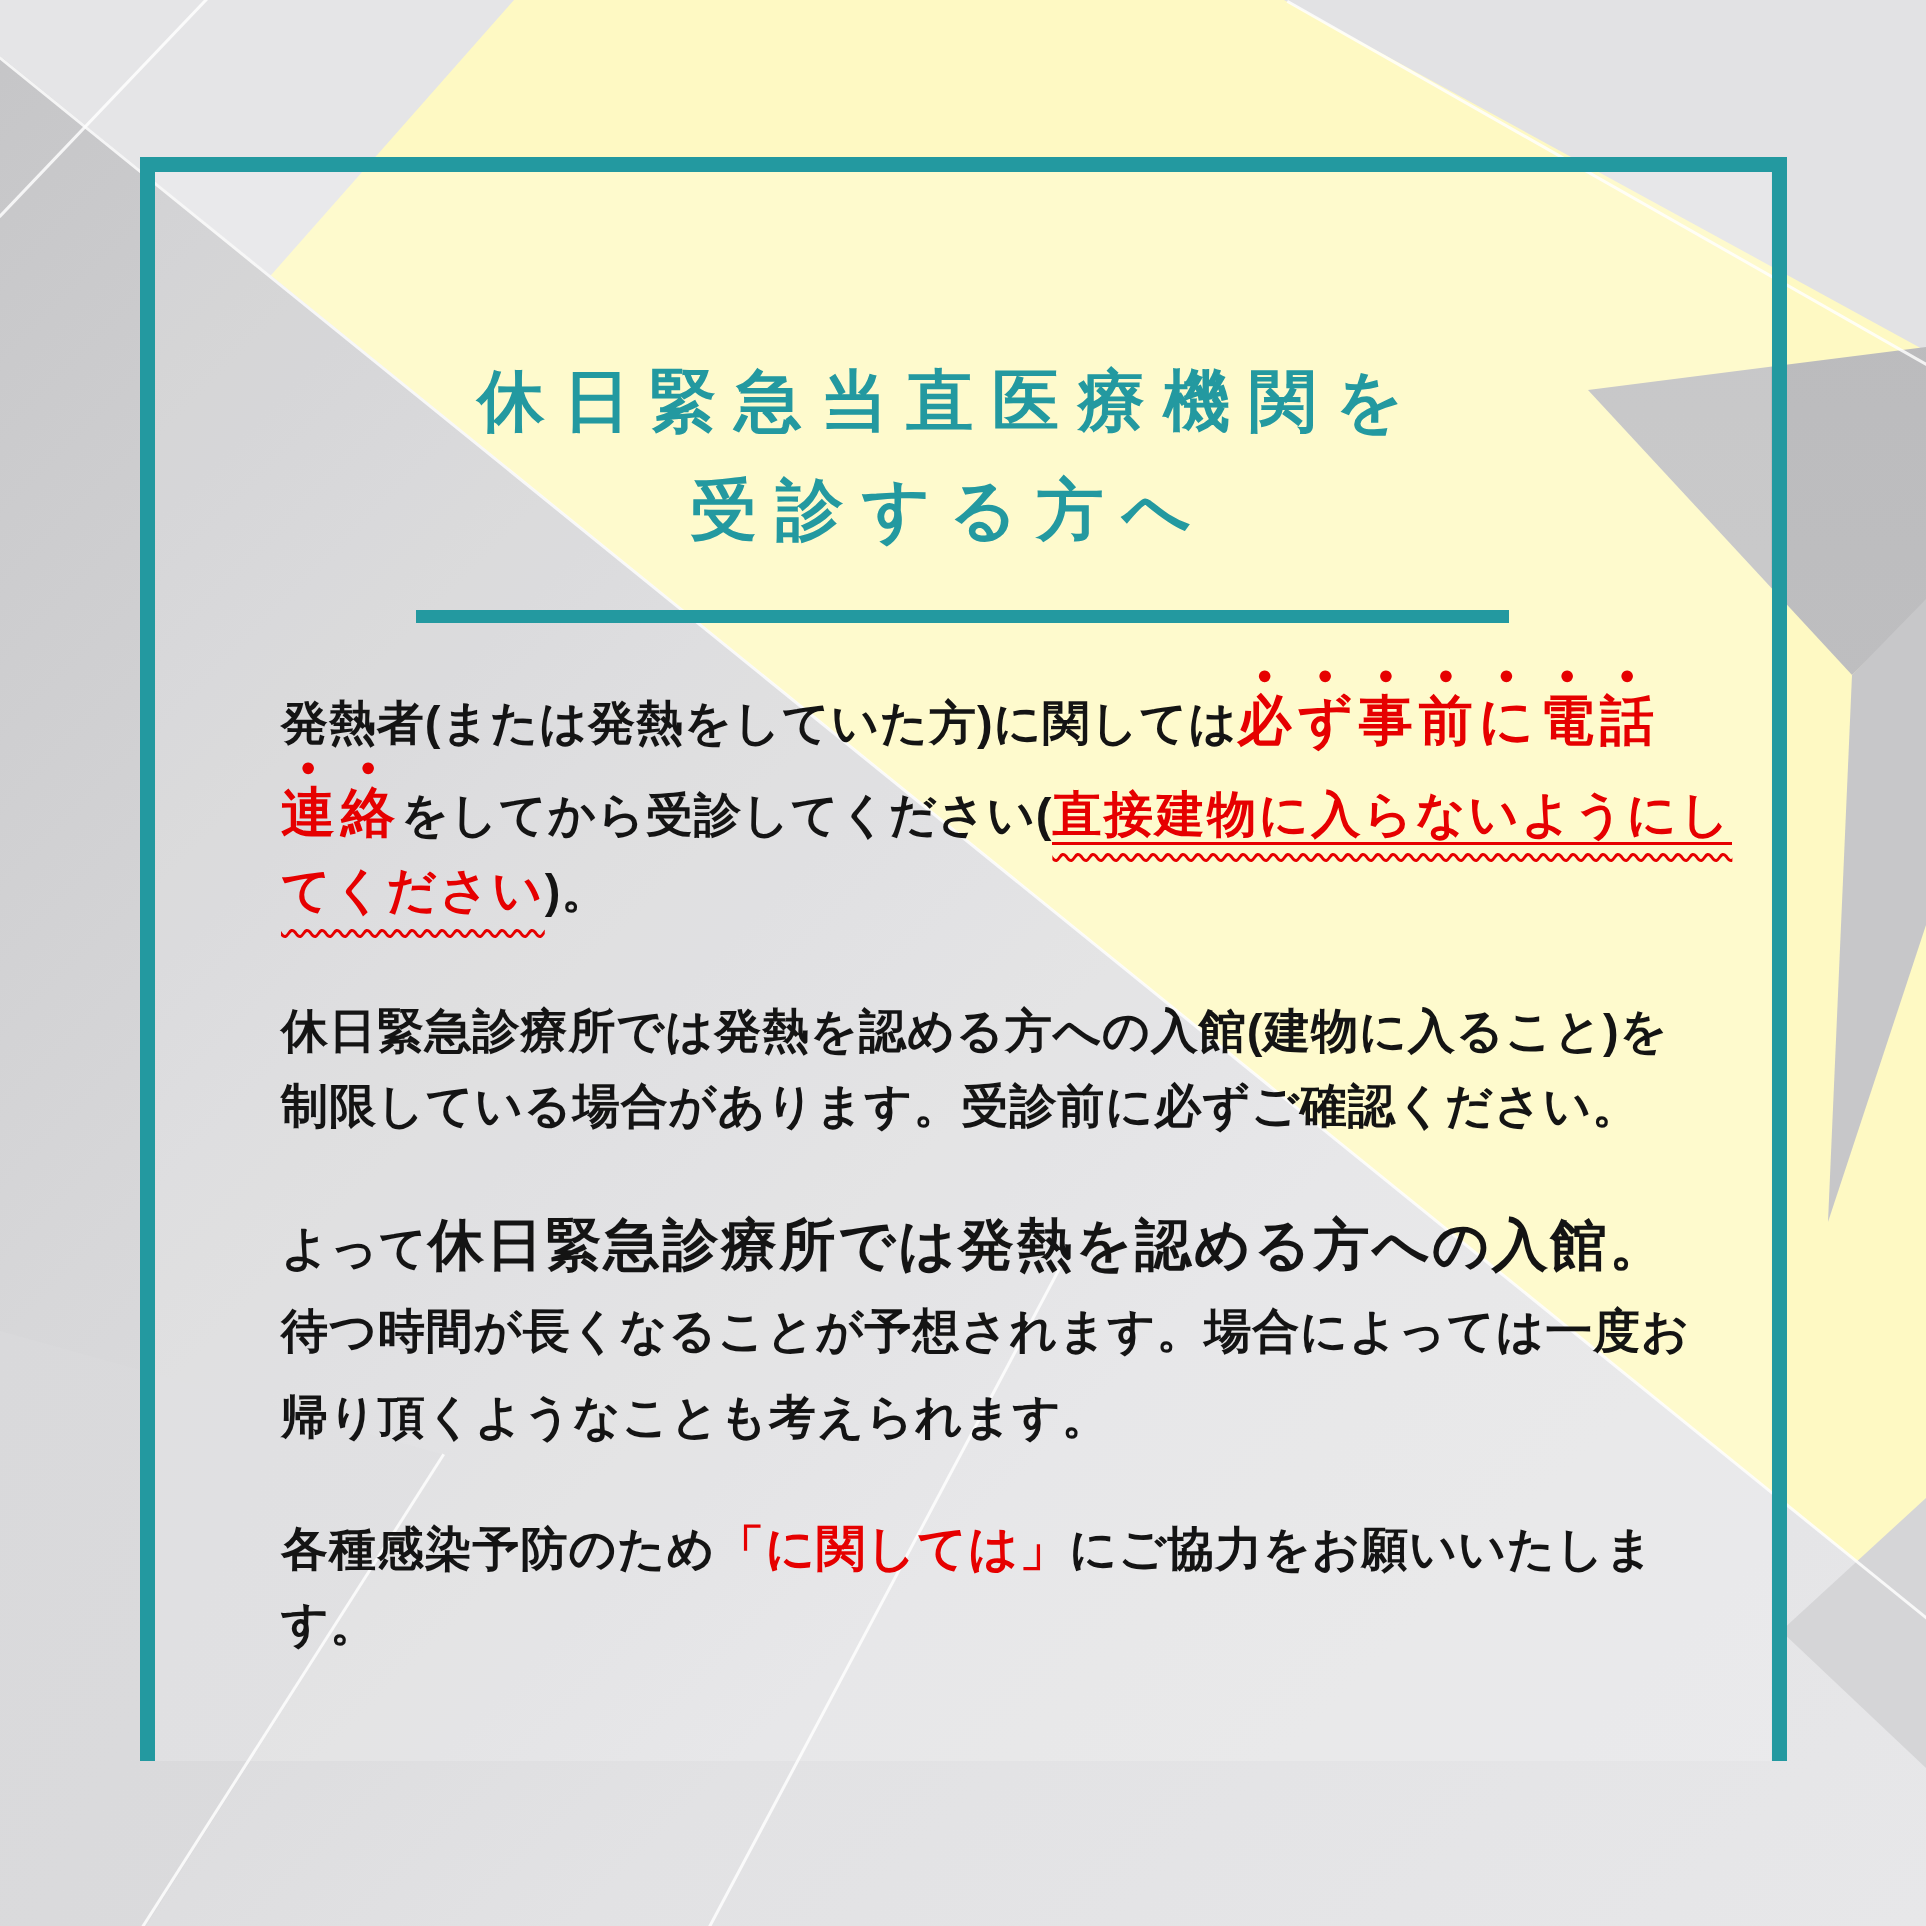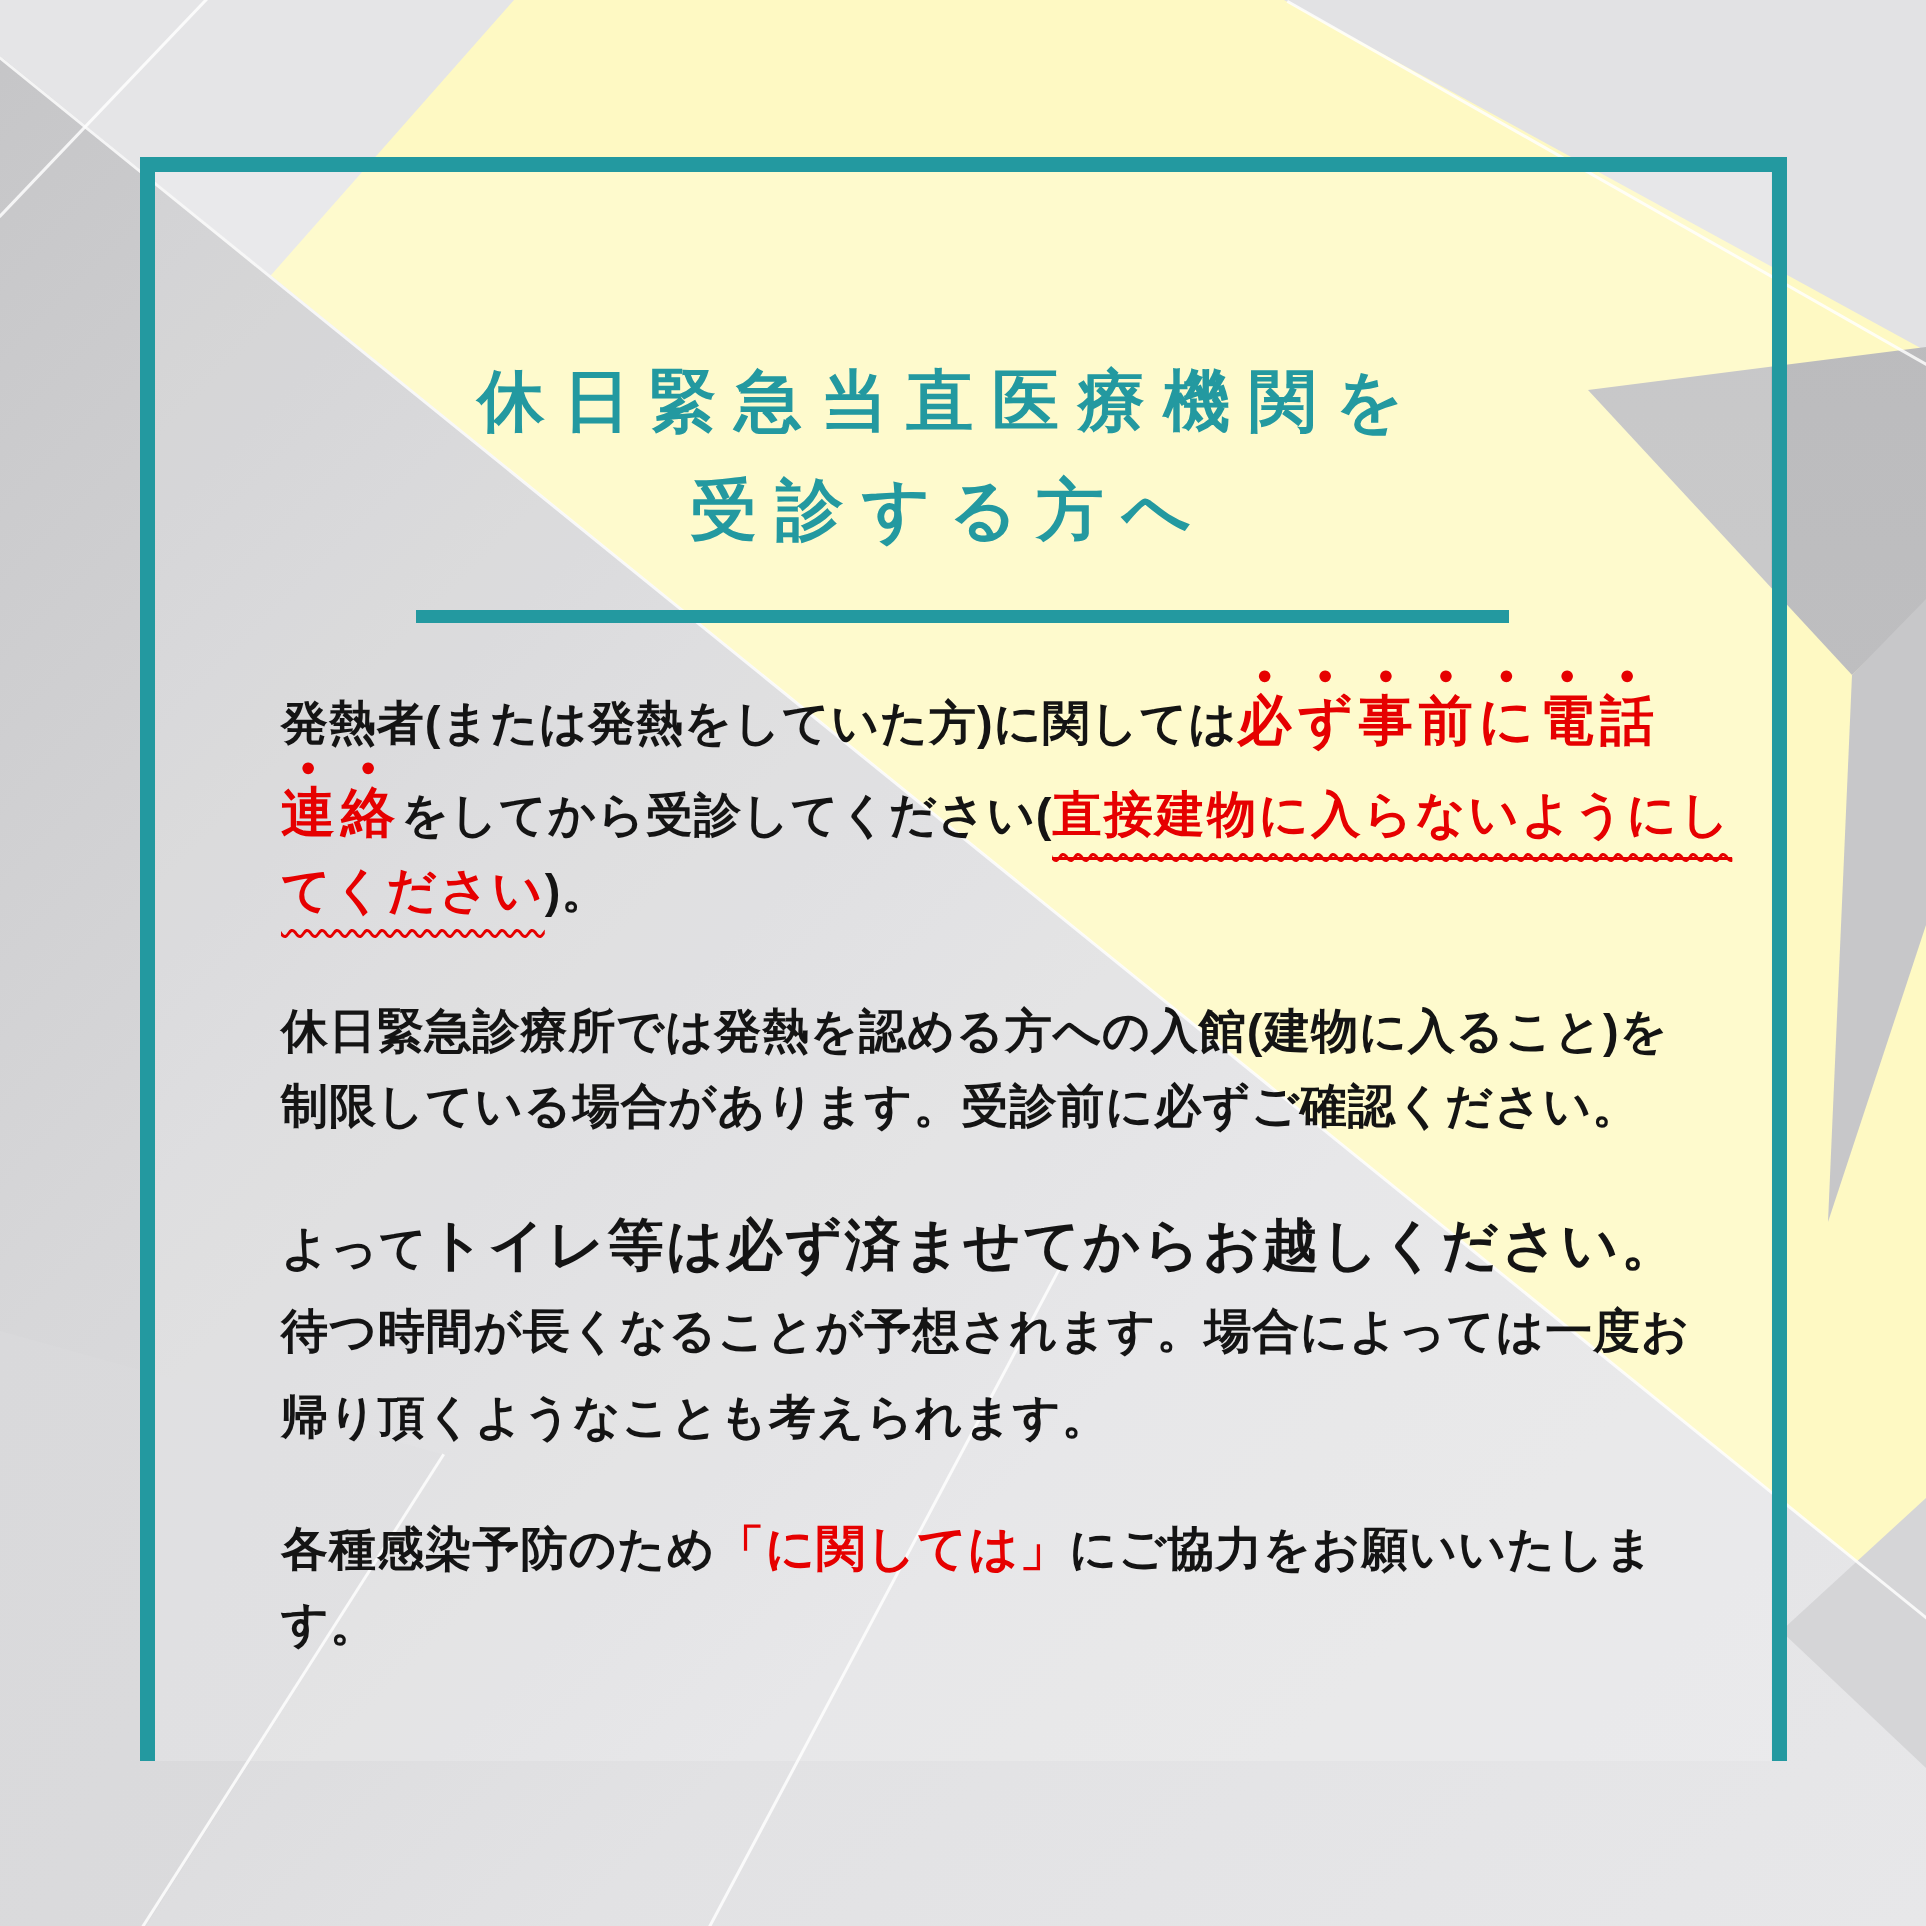--- a/index.html
+++ b/index.html
@@ -63,21 +63,21 @@
   .seg.bold{font-size:56px;font-weight:900;letter-spacing:2.6px;}
   .seg.red-dots{
     color:var(--red);font-weight:800;font-size:54px;letter-spacing:6px;
     -webkit-text-emphasis:filled circle var(--red);
     text-emphasis:filled circle var(--red);
     -webkit-text-emphasis-position:over right;
     text-emphasis-position:over right;
   }
   .seg.red-u1{
     color:var(--red);font-weight:800;font-size:49px;letter-spacing:2.6px;
-    border-bottom:3.4px solid var(--red);padding-bottom:16px;
+    border-bottom:3.4px solid var(--red);padding-bottom:1px;
     text-decoration:underline wavy var(--red);
     text-decoration-thickness:2.6px;text-underline-offset:22px;
   }
   .seg.red-u2{
     color:var(--red);font-weight:800;font-size:49px;letter-spacing:2.6px;
     text-decoration:underline wavy var(--red);
     text-decoration-thickness:2.6px;text-underline-offset:22px;
   }
   .seg.red-plain{color:var(--red);font-weight:800;font-size:49px;}
 </style>
@@ -114,21 +114,21 @@
   <div class="para p1">
       <div class="tline"><span class="seg black">発熱者(または発熱をしていた方)に関しては</span><span class="seg red-dots">必ず事前に電話</span></div>
       <div class="tline"><span class="seg red-dots">連絡</span><span class="seg black">をしてから受診してください(</span><span class="seg red-u1">直接建物に入らないようにし</span></div>
       <div class="tline"><span class="seg red-u2">てください</span><span class="seg black">)。</span></div>
     </div>
   <div class="para p2">
       <div class="tline"><span class="seg black">休日緊急診療所では発熱を認める方への入館(建物に入ること)を</span></div>
       <div class="tline"><span class="seg black">制限している場合があります。受診前に必ずご確認ください。</span></div>
     </div>
   <div class="para p3">
-      <div class="tline"><span class="seg lead">よって</span><span class="seg bold">トイレ等は必ず済ませてからお越しください。</span></div>
+      <div class="tline"><span class="seg lead">よって</span><span class="seg bold">休日緊急診療所では発熱を認める方への入館。</span></div>
       <div class="tline"><span class="seg black">待つ時間が長くなることが予想されます。場合によっては一度お</span></div>
       <div class="tline"><span class="seg black">帰り頂くようなことも考えられます。</span></div>
     </div>
   <div class="para p4">
       <div class="tline"><span class="seg black">各種感染予防のため</span><span class="seg red-plain">「に関しては」</span><span class="seg black">にご協力をお願いいたしま</span></div>
       <div class="tline"><span class="seg black">す。</span></div>
     </div>
 
 </div>
 

